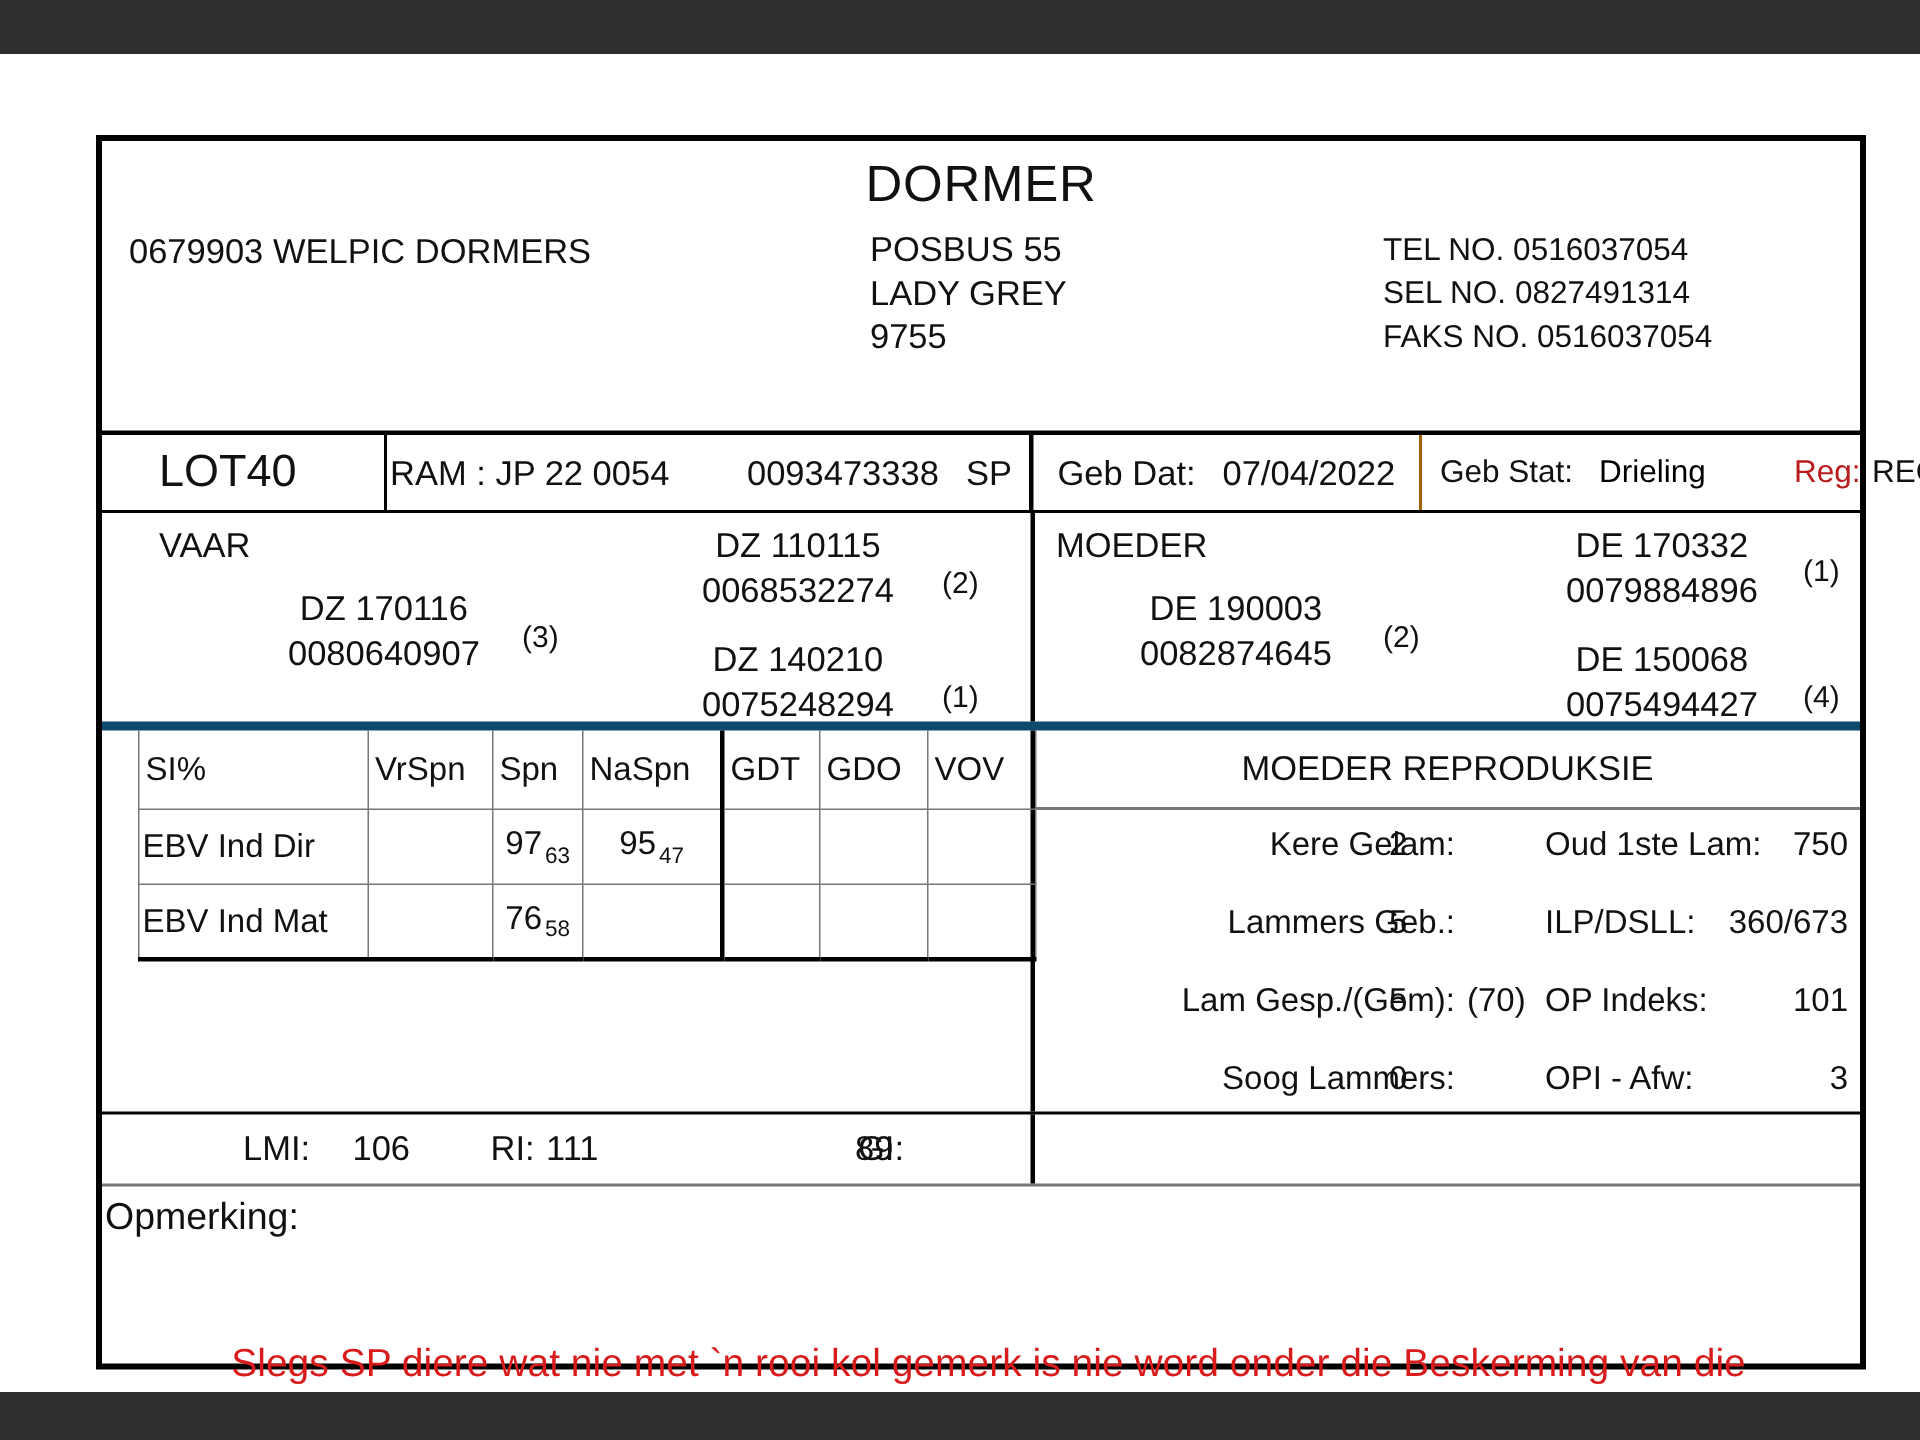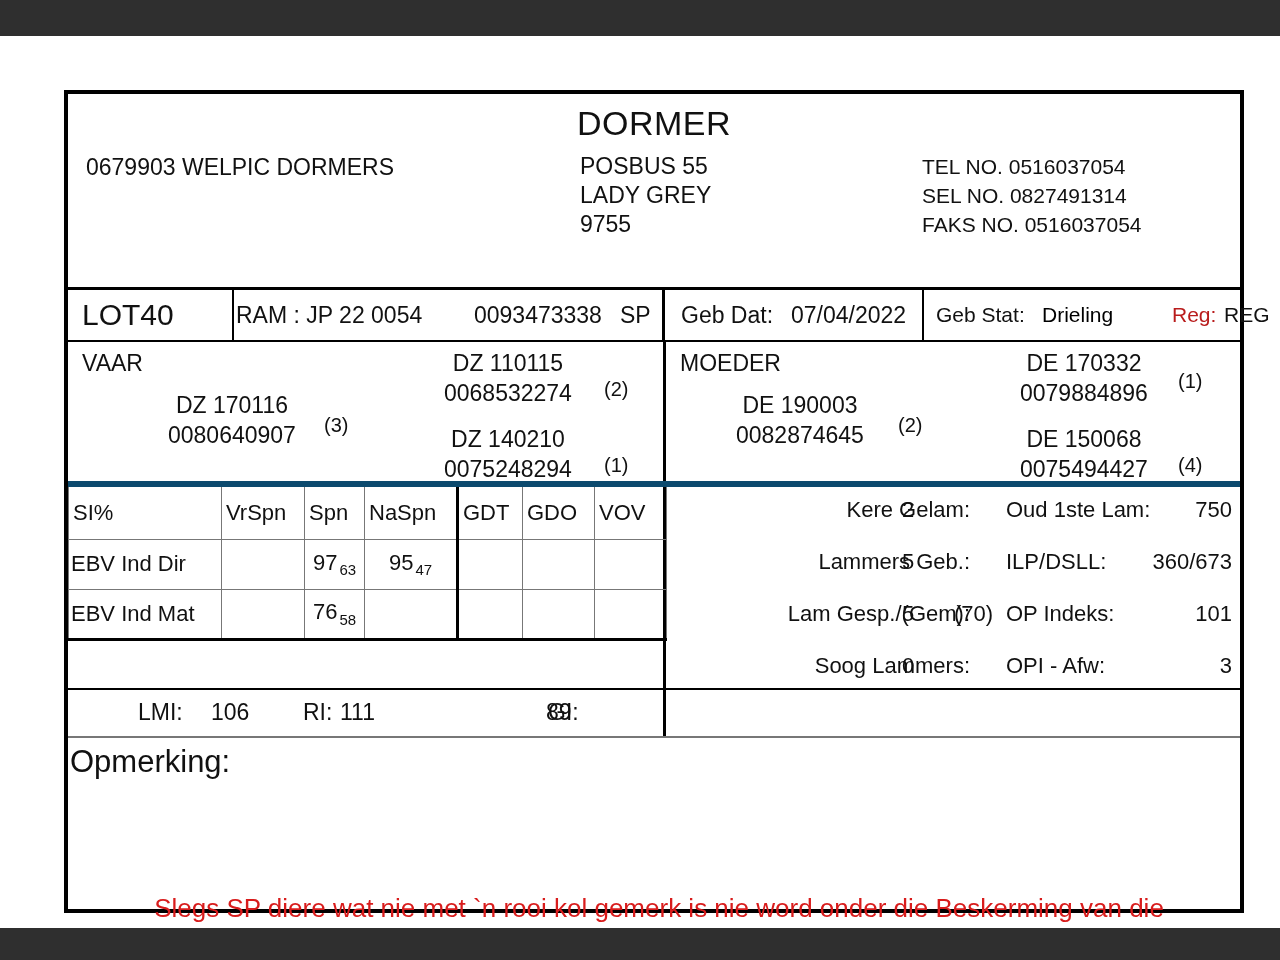--- a/index.html
+++ b/index.html
@@ -22,21 +22,21 @@
   }
 
   
   .doc {
     position: absolute; left: 64px; top: 90px;
     width: 1180px; height: 823px;
     border: 4px solid #000;
     background: #fff;
   }
 
-  .row { position: relative; width: 100%; }
+  .row { position: relative; width: 100%; padding-left: 24px; }
 
   
   .hdr { height: 196px; position: relative; border-bottom: 3px solid #000; }
   .title {
     position: absolute; left: 0; right: 0; top: 10px;
     text-align: center; font-size: 34px; letter-spacing: .5px; color:#111;
   }
   .breeder {
     position: absolute; left: 18px; top: 60px;
     font-size: 23px; white-space: nowrap; color:#111;
@@ -48,21 +48,21 @@
   .contact {
     position: absolute; left: 854px; top: 58px;
     font-size: 21px; line-height: 29px; color:#111;
   }
 
   
   .lotrow { height: 52px; display: flex; border-bottom: 2px solid #000; }
   .cell { position: relative; height: 100%; display: flex; align-items: center; }
   .c-lot   { width: 166px; border-right: 2px solid #000; padding-left: 14px; }
   .c-ram   { width: 431px; border-right: 3px solid #000; }
-  .c-gebdat{ width: 259px; border-right: 2px solid #000000; }
+  .c-gebdat{ width: 259px; border-right: 2px solid #a16207; }
   .c-gebstat{ flex: 1 1 auto; }
 
   .lot-text { font-size: 30px; color:#111; }
   .ram-lbl { position:absolute; left: 2px; font-size: 23px; color:#111; }
   .ram-id  { position:absolute; left: 240px; font-size: 23px; color:#111; }
   .ram-sp  { position:absolute; left: 386px; font-size: 23px; color:#111; }
   .gd-lbl  { position:absolute; left: 16px; font-size: 23px; color:#111; }
   .gd-val  { position:absolute; left: 126px; font-size: 23px; color:#111; }
   .gs-lbl  { position:absolute; left: 12px; font-size: 21px; color:#111; }
   .gs-val  { position:absolute; left: 118px; font-size: 21px; color:#000000; }
@@ -114,21 +114,21 @@
   .rep-r-val { position:absolute; right: 8px; }
 
   
   .idx { height: 48px; display: flex; border-bottom: 2px solid #777; }
   .idx-l { width: 598px; position: relative; border-right: 3px solid #000; }
   .idx-r { flex: 1 1 auto; position: relative; }
   .idx-item { position: absolute; font-size: 23px; top: 9px; color:#111; }
 
   
   .remark { position: relative; height: 128px; }
-  .remark-lbl { position:absolute; left: 2px; top: 6px; font-size: 31px; color:#111; }
+  .remark-lbl { position:absolute; left: 2px; top: 6px; font-size: 25px; color:#111; }
 
   
   .rednote {
     position: absolute; left: 64px; top: 893px; width: 1190px;
     text-align: center; font-size: 26px; white-space: nowrap;
   }
 </style>
 </head>
 <body>
 
@@ -256,20 +256,21 @@
             <td class="val"><span></span><span class="sub"></span></td>
             <td class="val thickL"><span></span><span class="sub"></span></td>
             <td class="val"><span></span><span class="sub"></span></td>
             <td class="val colN"><span></span><span class="sub"></span></td>
           </tr>
         </tbody>
           </table>
       </div>
 
       <div class="mid-r">
+        <div class="rep-title">MOEDER REPRODUKSIE</div>
         <div class="rep-grid">
 
           <div class="rep-line" style="top:10px;">
             <span class="rep-l-lbl">Kere Gelam:</span>
             <span class="rep-l-val">2</span>
             <span class="rep-r-lbl">Oud 1ste Lam:</span>
             <span class="rep-r-val">750</span>
           </div>
 
           <div class="rep-line" style="top:62px;">

